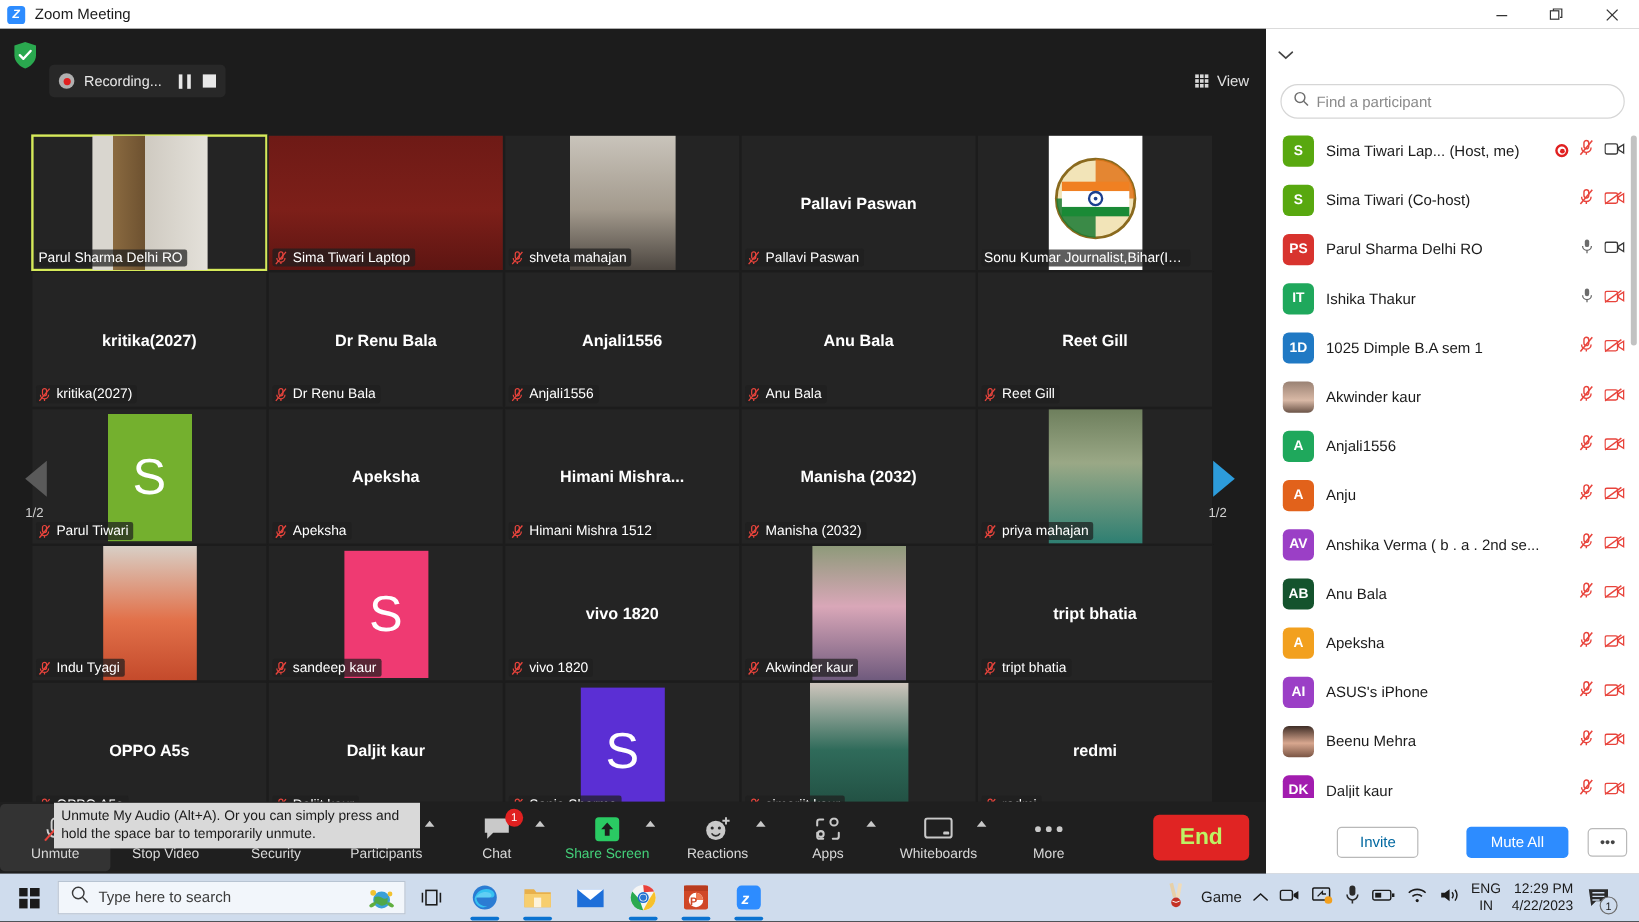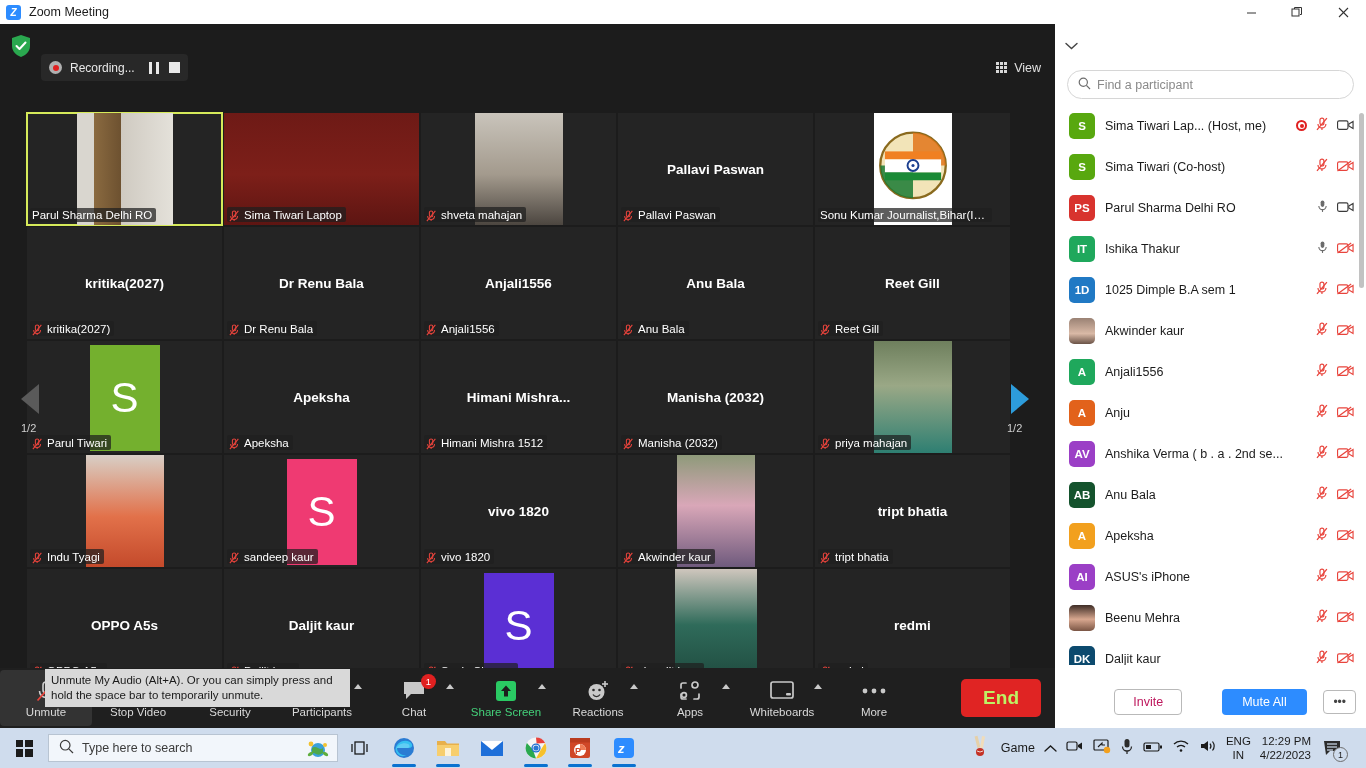--- a/index.html
+++ b/index.html
@@ -201,21 +201,21 @@
   .p-scroll {
     position: absolute; right: 2px; top: 8px; width: 5px; height: 175px;
     background: #c2c2c2; border-radius: 3px;
   }
   .p-foot {
     position: absolute; bottom: 0; left: 0; width: 311px; height: 52px;
     display: flex; align-items: center; justify-content: center; gap: 40px;
     background: #fff;
   }
   .btn-invite {
-    border: 1px solid #b9b9b9; background: #fff; color: #be185d;
+    border: 1px solid #b9b9b9; background: #fff; color: #0369a1;
     font-size: 12.5px; padding: 5px 18px; border-radius: 4px;
     font-family: "Liberation Sans", sans-serif;
   }
   .btn-mute {
     border: none; background: #2d8cff; color: #fff; font-size: 12.5px;
     padding: 6px 20px; border-radius: 4px; font-family: "Liberation Sans", sans-serif;
   }
   .btn-more {
     border: 1px solid #b9b9b9; background: #fff; color: #444; font-size: 12px;
     padding: 4px 9px; border-radius: 4px; position: absolute; right: 10px;
@@ -1002,21 +1002,21 @@
                 <line x1="1" y1="13" x2="11" y2="1" stroke="#e8443c" stroke-width="1.3"></line>
               </svg></span>
             <span><svg width="17" height="12" viewBox="0 0 18 12">
                 <rect x="0.6" y="1.6" width="11" height="9" rx="1.6" fill="none" stroke="#e8443c" stroke-width="1.2"></rect>
                 <path d="M12.5 5 L17 2.2 V9.8 L12.5 7 Z" fill="none" stroke="#e8443c" stroke-width="1.2"></path>
                 <line x1="0.5" y1="11.3" x2="15" y2="0.8" stroke="#e8443c" stroke-width="1.3"></line>
               </svg></span>
           </span>
         </div>
         <div class="p-row">
-          <span class="p-av" style="background:#0c4a6e">DK</span>
+          <span class="p-av" style="background:#a21caf">DK</span>
           <span class="p-name">Daljit kaur</span>
           <span class="p-icons">
             <span><svg width="11.9" height="14" viewBox="0 0 12 14">
                 <rect x="4" y="1" width="4" height="7" rx="2" fill="none" stroke="#e8443c" stroke-width="1.2"></rect>
                 <path d="M2 7 a4 4 0 0 0 8 0" fill="none" stroke="#e8443c" stroke-width="1.2"></path>
                 <line x1="6" y1="11" x2="6" y2="13" stroke="#e8443c" stroke-width="1.2"></line>
                 <line x1="1" y1="13" x2="11" y2="1" stroke="#e8443c" stroke-width="1.3"></line>
               </svg></span>
             <span><svg width="17" height="12" viewBox="0 0 18 12">
                 <rect x="0.6" y="1.6" width="11" height="9" rx="1.6" fill="none" stroke="#e8443c" stroke-width="1.2"></rect>

